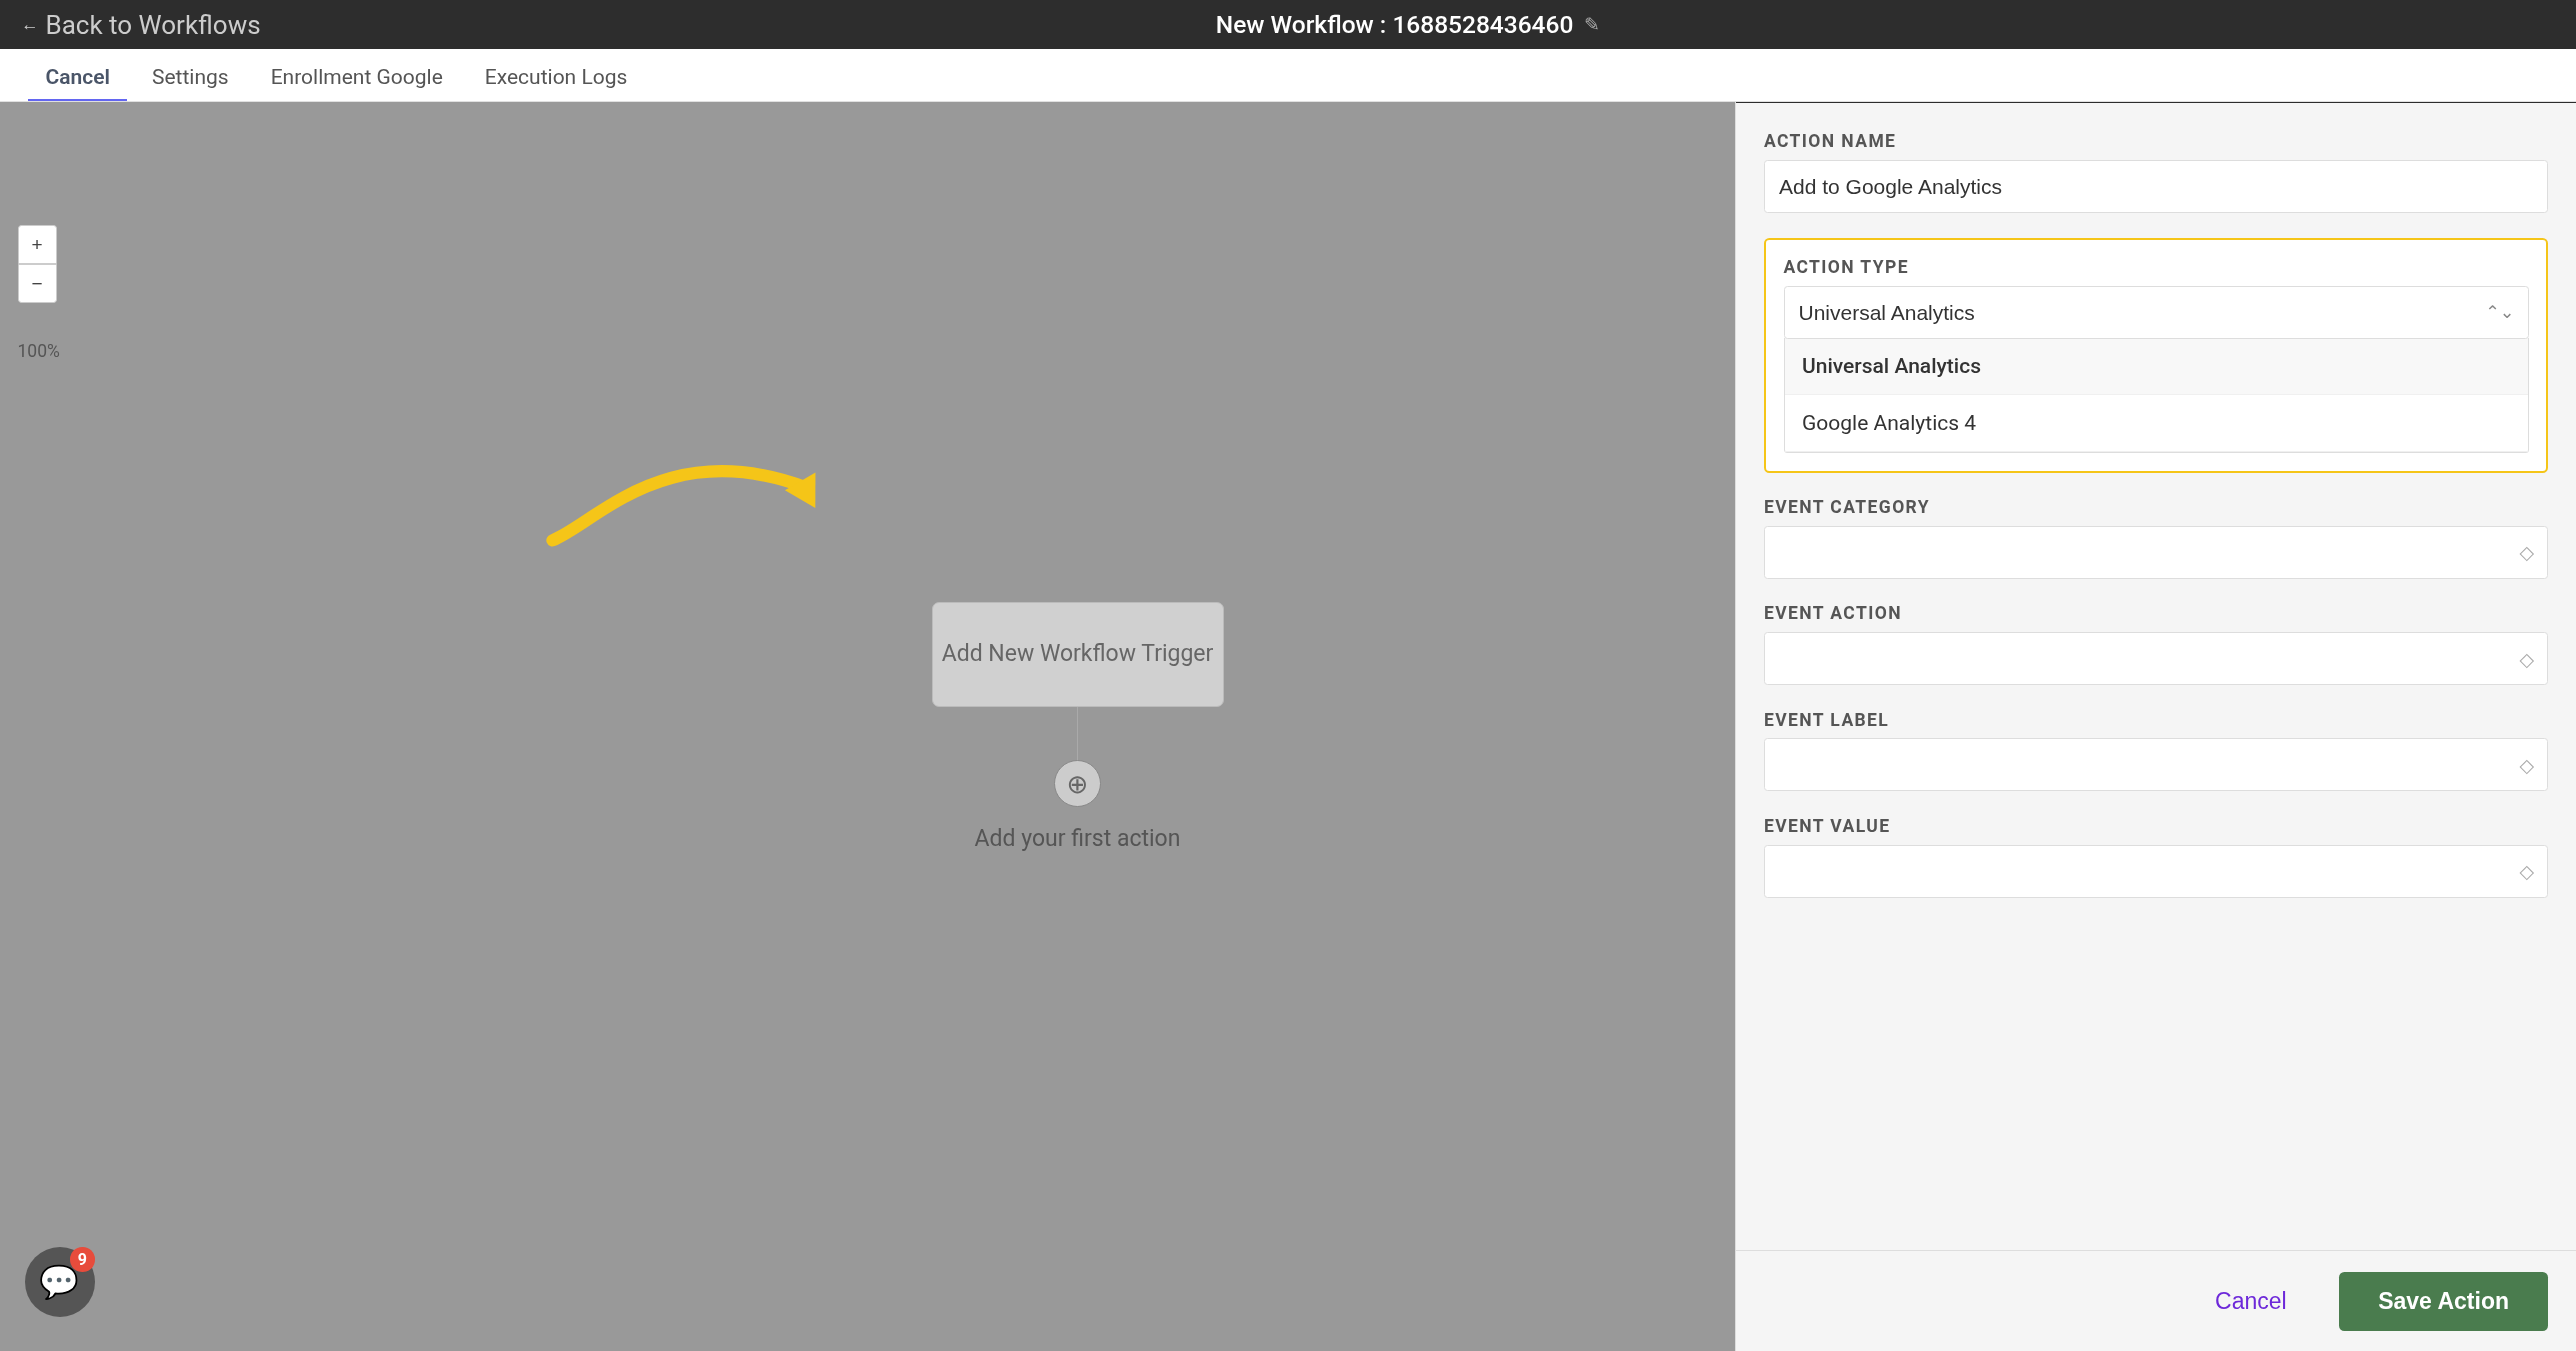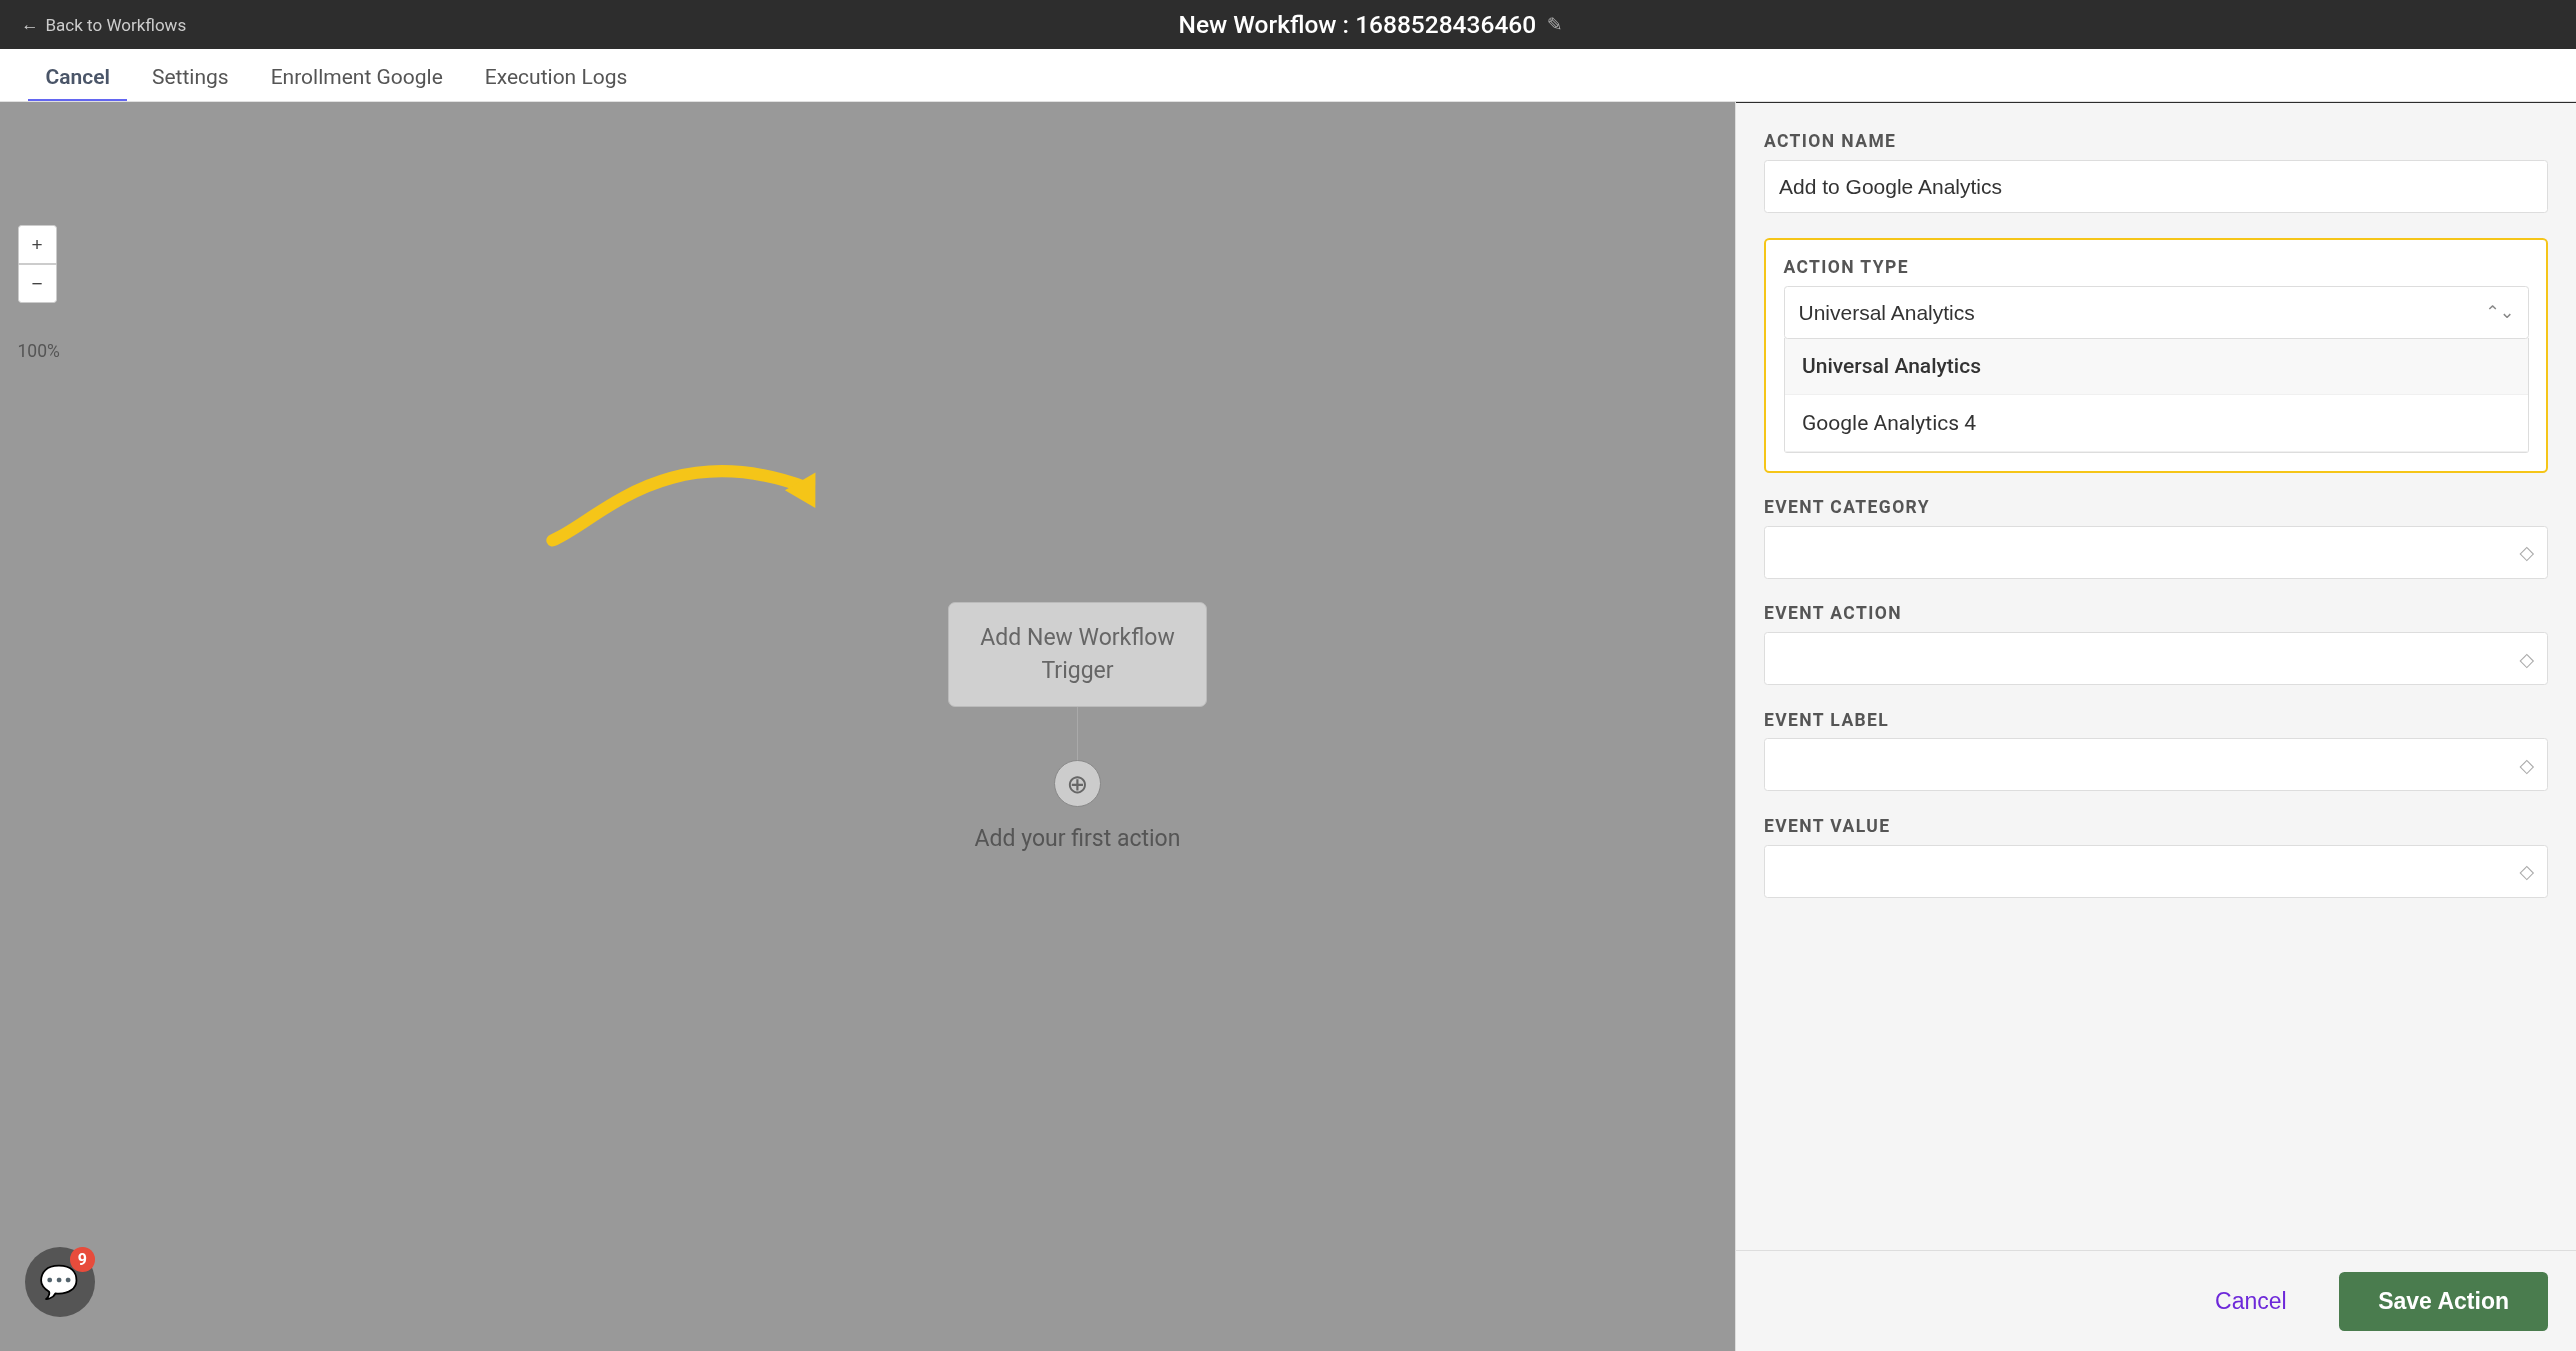--- a/index.html
+++ b/index.html
@@ -6,21 +6,21 @@
     body { font-family: -apple-system, BlinkMacSystemFont, 'Segoe UI', Roboto, sans-serif; background: #888; width: 2576px; height: 1352px; overflow: hidden; position: relative; }
 
     
     .topbar {
       position: absolute; top: 0; left: 0; right: 0; height: 49px;
       background: #2d2d2d; display: flex; align-items: center; justify-content: space-between;
       padding: 0 21px; z-index: 10;
     }
     .topbar-left { display: flex; align-items: center; gap: 7px; }
     .back-arrow { color: #ccc; font-size: 17.5px; cursor: pointer; }
-    .back-link { color: #ccc; font-size: 17px; cursor: pointer; text-decoration: none; }
+    .back-link { color: #ccc; font-size: 26px; cursor: pointer; text-decoration: none; }
     .topbar-center { display: flex; align-items: center; gap: 10.5px; }
     .workflow-title { color: #fff; font-size: 24.5px; font-weight: 500; }
     .edit-icon { color: #aaa; font-size: 19px; cursor: pointer; }
 
     
     .tabs-bar {
       position: absolute; top: 49px; left: 0; right: 0; height: 53px;
       background: #fff; display: flex; align-items: flex-end; padding: 0 28px;
       border-bottom: 0.9px solid #e0e0e0; z-index: 9;
     }
@@ -49,21 +49,21 @@
     .zoom-btn:first-child { border-radius: 3.5px 3.5px 0 0; }
     .zoom-btn:last-child { border-radius: 0 0 3.5px 3.5px; }
     .zoom-label {
       position: absolute; top: 203px; left: 17.5px; font-size: 17.5px; color: #555;
       width: 39px; text-align: center; margin-top: 36px;
     }
 
     
     .trigger-box {
       background: #d0d0d0; border: 0.9px solid #bbb; border-radius: 7px;
-      width: 259px; height: 105px; display: flex; align-items: center; justify-content: center;
+      width: 292px; height: 105px; display: flex; align-items: center; justify-content: center;
       font-size: 23px; color: #666; text-align: center; line-height: 1.4;
     }
     .connector-line {
       width: 1.8px; height: 53px; background: #aaa; margin: 0 auto;
     }
     .add-circle {
       width: 47px; height: 47px; border-radius: 50%; border: 1.8px solid #888;
       background: #ccc; display: flex; align-items: center; justify-content: center;
       font-size: 26px; color: #666; cursor: pointer; margin: 0 auto;
     }

